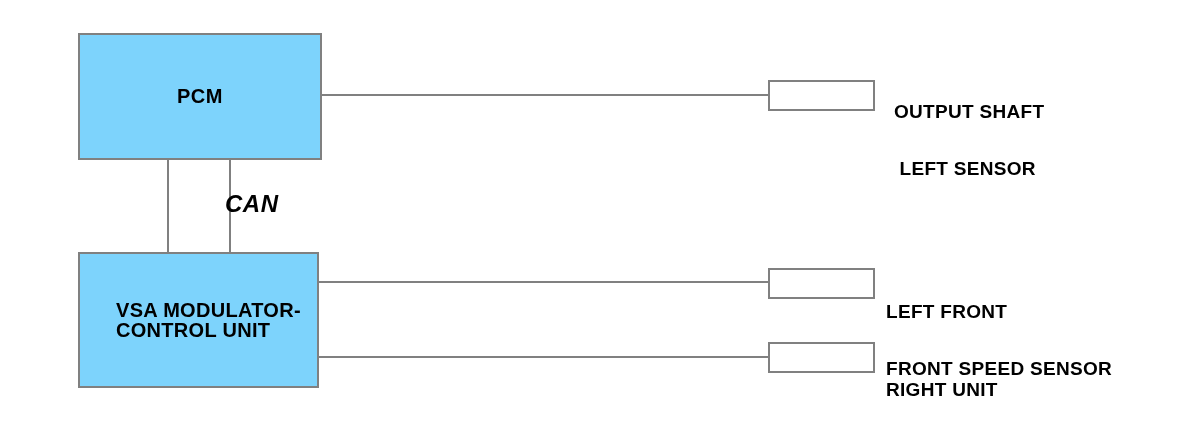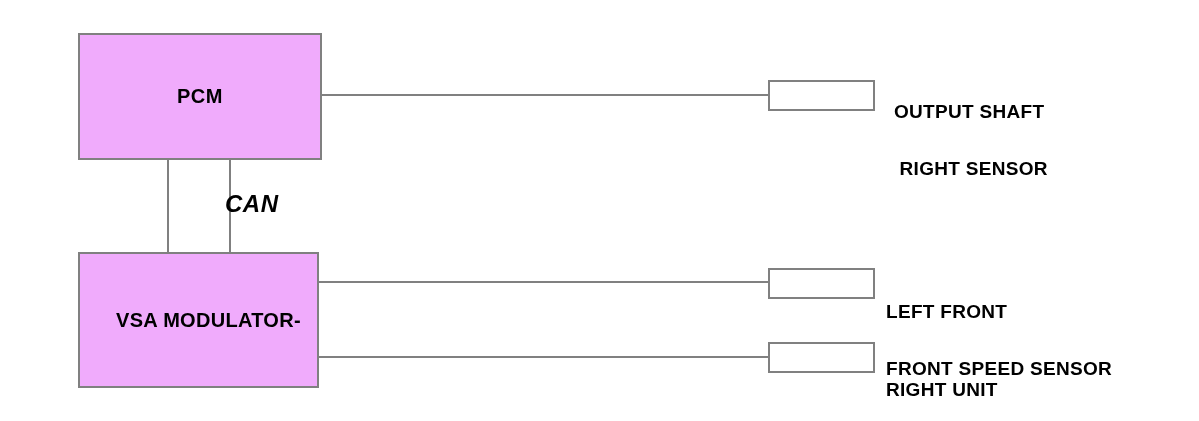--- a/index.html
+++ b/index.html
@@ -12,21 +12,21 @@
     width: 1199px;
     height: 421px;
     background: #ffffff;
     font-family: "Liberation Sans", sans-serif;
     font-weight: bold;
     color: #000000;
     overflow: hidden;
   }
   .box {
     position: absolute;
-    background: #f0abfc;
+    background: #7dd3fc;
     border: 2px solid #808080;
     box-sizing: border-box;
   }
   .pcm-box {
     left: 78px;
     top: 33px;
     width: 244px;
     height: 127px;
     display: flex;
     align-items: center;
@@ -97,27 +97,28 @@
   <div class="box pcm-box">
     <span>PCM</span>
   </div>
 
   <div class="wire wire-v wire-can-left"></div>
   <div class="wire wire-v wire-can-right"></div>
   <div class="can-label">CAN</div>
 
   <div class="box vsa-box">
     <div>VSA MODULATOR-</div>
+    <div>CONTROL UNIT</div>
   </div>
 
   <div class="wire wire-h wire-output-shaft"></div>
   <div class="connector connector-output-shaft"></div>
   <div class="sensor-label sensor-label-output-shaft">
     <div>OUTPUT SHAFT</div>
-    <div> RIGHT SENSOR</div>
+    <div> LEFT SENSOR</div>
   </div>
 
   <div class="wire wire-h wire-left-front"></div>
   <div class="connector connector-left-front"></div>
   <div class="sensor-label sensor-label-left-front">
     <div>LEFT FRONT</div>
     <div>FRONT SPEED SENSOR</div>
   </div>
 
   <div class="wire wire-h wire-right-front"></div>

